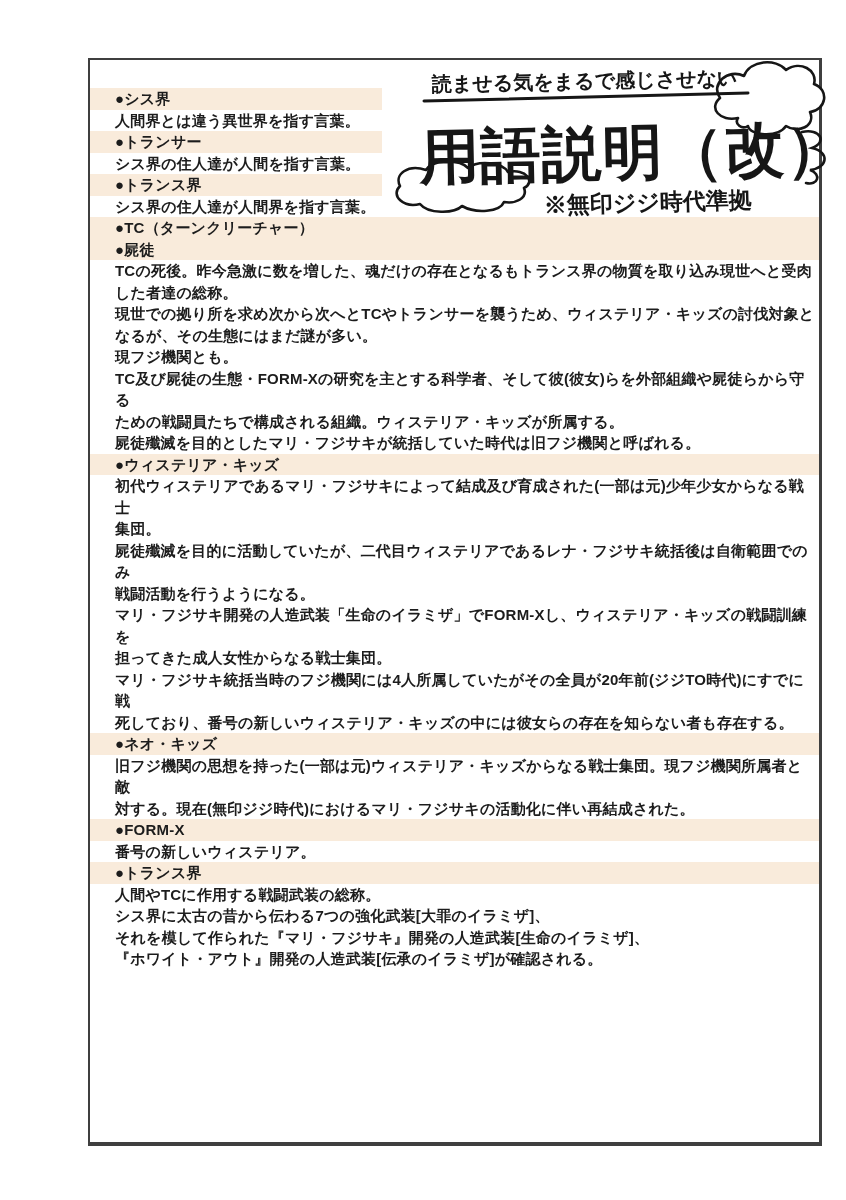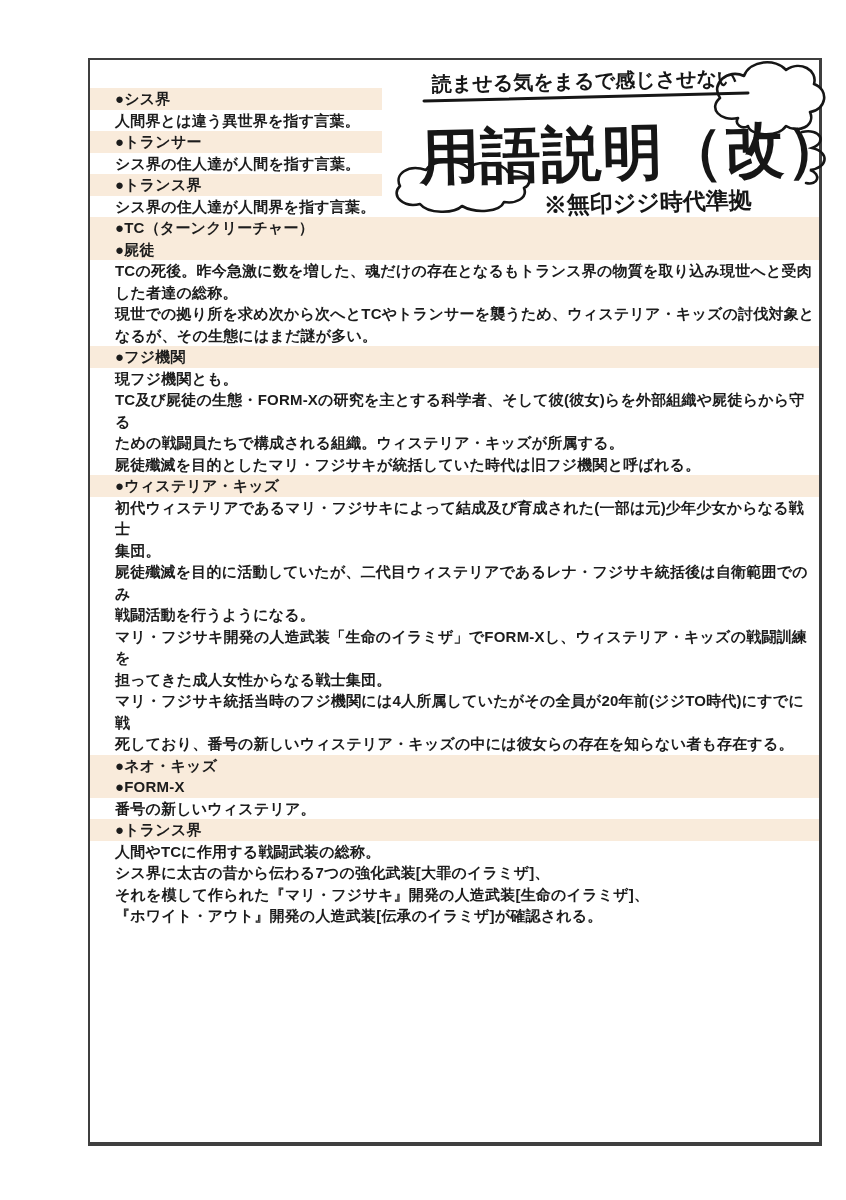--- a/index.html
+++ b/index.html
@@ -103,23 +103,20 @@
       <div class="term-bar">
           <span class="term">●屍徒</span>
         </div>
       <div class="definition">TCの死後。昨今急激に数を増した、魂だけの存在となるもトランス界の物質を取り込み現世へと受肉
 した者達の総称。
 現世での拠り所を求め次から次へとTCやトランサーを襲うため、ウィステリア・キッズの討伐対象と
 なるが、その生態にはまだ謎が多い。</div>
     </div>
 
     <div class="entry">
-      <div class="term-bar">
-          <span class="term">●フジ機関</span>
-        </div>
       <div class="definition">現フジ機関とも。
 TC及び屍徒の生態・FORM-Xの研究を主とする科学者、そして彼(彼女)らを外部組織や屍徒らから守る
 ための戦闘員たちで構成される組織。ウィステリア・キッズが所属する。
 屍徒殲滅を目的としたマリ・フジサキが統括していた時代は旧フジ機関と呼ばれる。</div>
     </div>
 
     <div class="entry">
       <div class="term-bar">
           <span class="term">●ウィステリア・キッズ</span>
         </div>
@@ -134,20 +131,22 @@
 担ってきた成人女性からなる戦士集団。
 マリ・フジサキ統括当時のフジ機関には4人所属していたがその全員が20年前(ジジTO時代)にすでに戦
 死しており、番号の新しいウィステリア・キッズの中には彼女らの存在を知らない者も存在する。</div>
     </div>
 
 
     <div class="entry">
       <div class="term-bar">
           <span class="term">●ネオ・キッズ</span>
         </div>
+      <div class="definition">旧フジ機関の思想を持った(一部は元)ウィステリア・キッズからなる戦士集団。現フジ機関所属者と敵
+対する。現在(無印ジジ時代)におけるマリ・フジサキの活動化に伴い再結成された。</div>
     </div>
 
     <div class="entry">
       <div class="term-bar">
           <span class="term">●FORM-X</span>
         </div>
       <div class="definition">番号の新しいウィステリア。</div>
     </div>
 
     <div class="entry">

